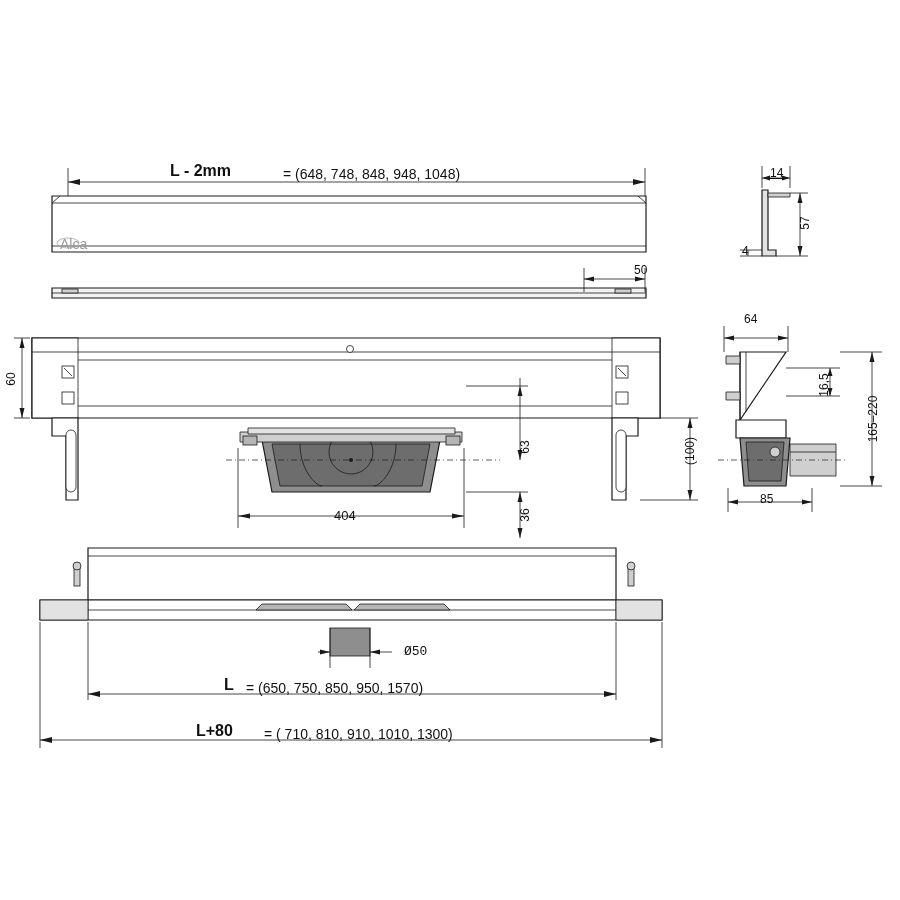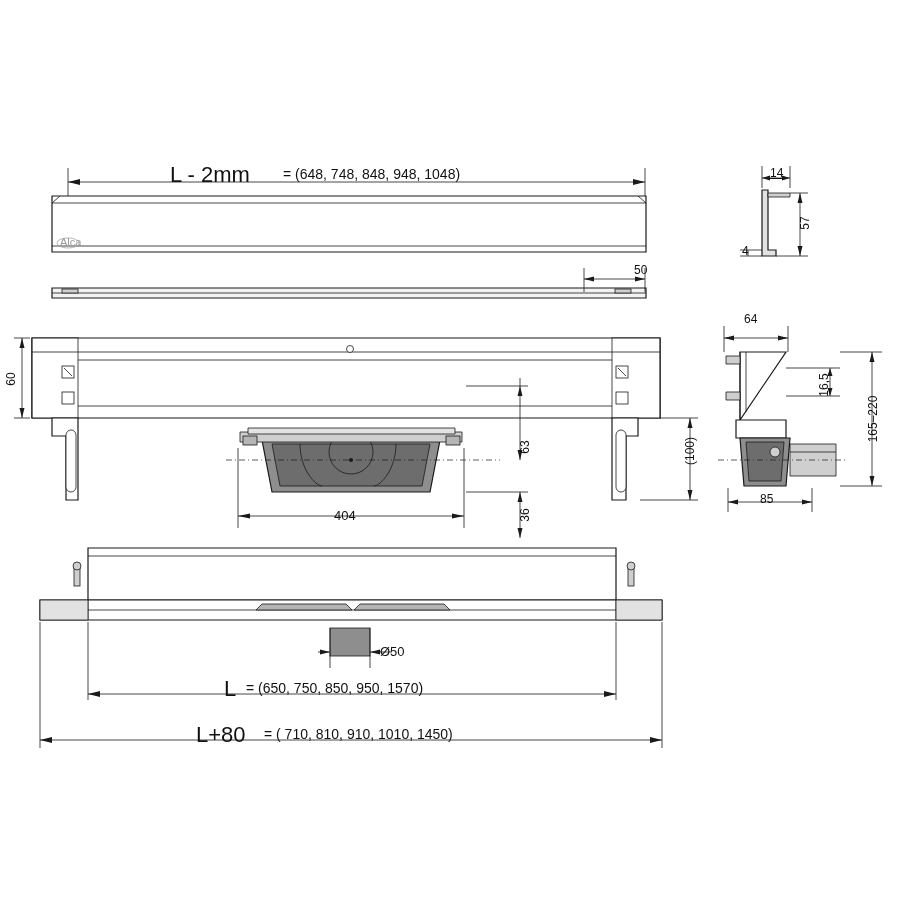--- a/index.html
+++ b/index.html
@@ -1,20 +1,20 @@
 <!DOCTYPE html>
 <html><head>
 <meta charset="utf-8">
 <style>
   html,body{margin:0;padding:0;background:#fff;}
   body{width:900px;height:900px;font-family:"Liberation Sans",sans-serif;color:#1a1a1a;}
   #stage{position:relative;width:900px;height:900px;overflow:hidden;background:#ffffff;}
   .lbl{position:absolute;white-space:nowrap;font-size:13px;color:#111;}
   .lbl.small{font-size:12px;}
-  .lbl.big{font-size:22px;font-weight:normal;}
+  .lbl.big{font-size:16px;font-weight:bold;}
   .lbl.mix{font-size:14px;}
   .vert{transform-origin:center center;}
   svg{position:absolute;left:0;top:0;}
   .ln{stroke:#1a1a1a;fill:none;}
   .thin{stroke-width:0.8;}
   .med{stroke-width:1.2;}
   .dash{stroke-dasharray:6 3 1 3;stroke-width:0.7;}
   .fillw{fill:#ffffff;}
   .fill1{fill:#f2f2f2;}
   .fill2{fill:#e2e2e2;}
@@ -235,23 +235,23 @@
   <div class="lbl" style="left:334px;top:508px;">404</div>
   <div class="lbl small vert" style="left:518px;top:440px;transform:rotate(-90deg);">63</div>
   <div class="lbl small vert" style="left:518px;top:508px;transform:rotate(-90deg);">36</div>
   <div class="lbl small vert" style="left:676px;top:444px;transform:rotate(-90deg);">(100)</div>
 
   <div class="lbl small" style="left:744px;top:312px;">64</div>
   <div class="lbl small vert" style="left:812px;top:378px;transform:rotate(-90deg);">16,5</div>
   <div class="lbl small vert" style="left:850px;top:412px;transform:rotate(-90deg);">165–220</div>
   <div class="lbl small" style="left:760px;top:492px;text-align:center;">85</div>
 
-  <div class="lbl" style="left:380px;top:644px;">Ø50</div>
+  <div class="lbl" style="left:404px;top:644px;font-family:Liberation Mono, monospace;">Ø50</div>
 
   <div class="lbl big" style="left:224px;top:676px;">L</div>
   <div class="lbl mix" style="left:246px;top:680px;">= (650, 750, 850, 950, 1570)</div>
 
   <div class="lbl big" style="left:196px;top:722px;">L+80</div>
-  <div class="lbl mix" style="left:264px;top:726px;">= ( 710, 810, 910, 1010, 1450)</div>
-
-  <div class="lbl" style="left:60px;top:236px;font-size:11px;color:#9a9a9a;">Alca</div>
+  <div class="lbl mix" style="left:264px;top:726px;">= ( 710, 810, 910, 1010, 1300)</div>
+
+  <div class="lbl" style="left:60px;top:236px;font-size:14px;color:#9a9a9a;">Alca</div>
 
 </div>
 
 </body></html>

